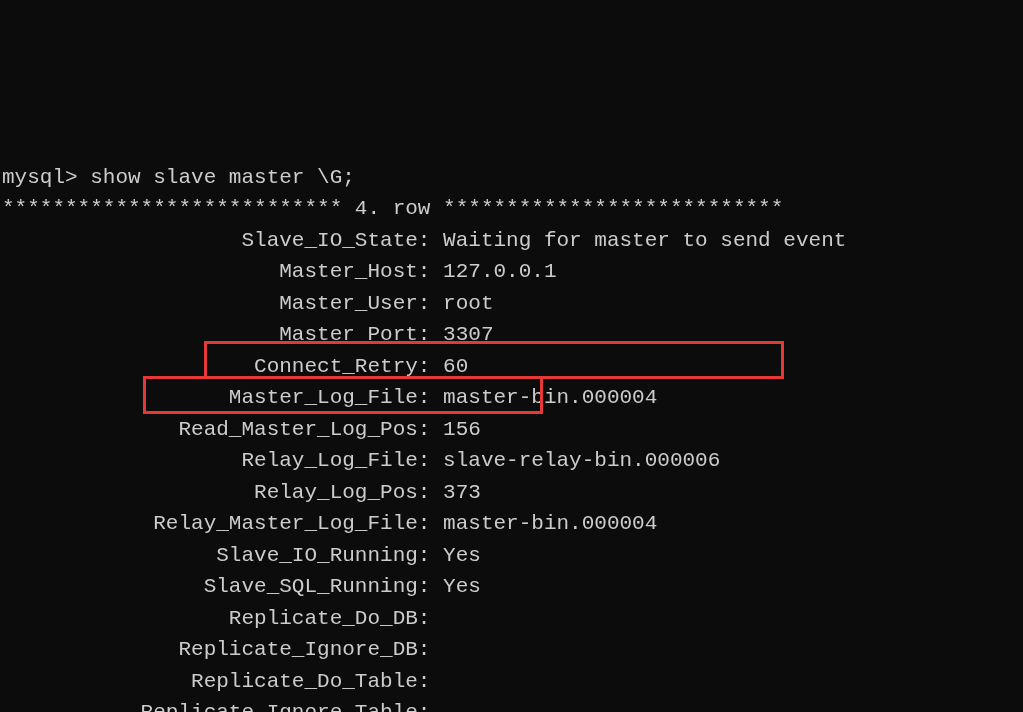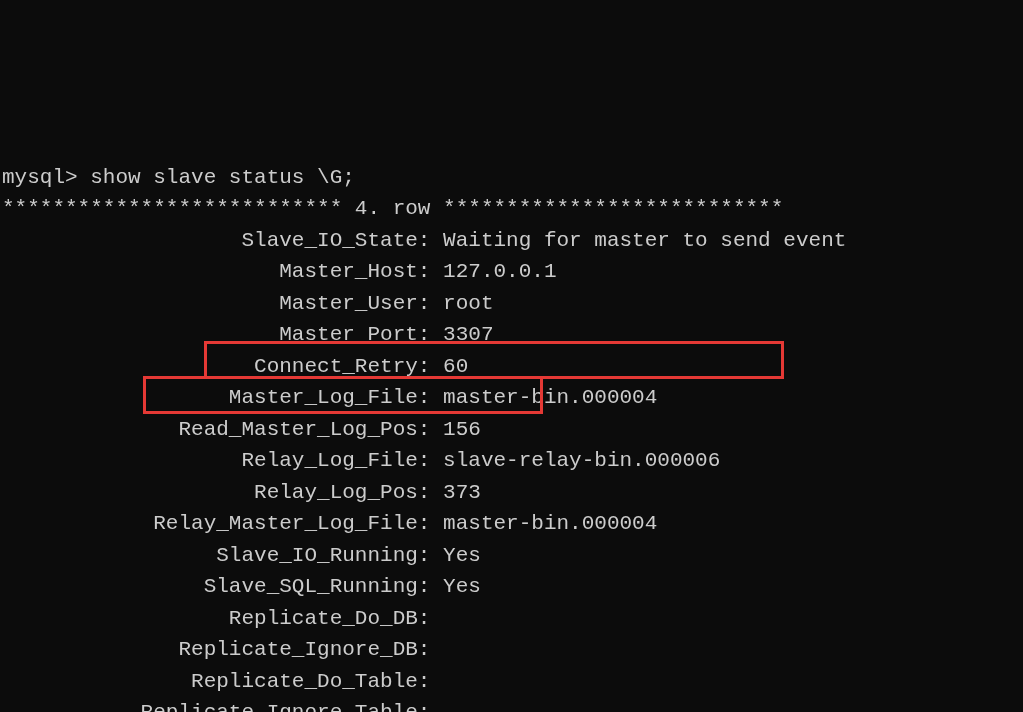--- a/index.html
+++ b/index.html
@@ -51,21 +51,21 @@
       height: 38px;
       pointer-events: none;
     }
   </style>
 </head>
 <body>
 
 
 
 <div class="terminal">
-<span class="prompt">mysql&gt;</span> <span>show slave status \G;</span>
+<span class="prompt">mysql&gt;</span> <span>show slave master \G;</span>
 <span class="row-line">*************************** 4. row ***************************</span>
 <div id="fields-container"><span class="kv-line">                   Slave_IO_State: Waiting for master to send event</span><span class="kv-line">                      Master_Host: 127.0.0.1</span><span class="kv-line">                      Master_User: root</span><span class="kv-line">                      Master_Port: 3307</span><span class="kv-line">                    Connect_Retry: 60</span><span class="kv-line">                  Master_Log_File: master-bin.000004</span><span class="kv-line">              Read_Master_Log_Pos: 156</span><span class="kv-line">                   Relay_Log_File: slave-relay-bin.000006</span><span class="kv-line">                    Relay_Log_Pos: 373</span><span class="kv-line">            Relay_Master_Log_File: master-bin.000004</span><span class="kv-line">                 Slave_IO_Running: Yes</span><span class="kv-line">                Slave_SQL_Running: Yes</span><span class="kv-line">                  Replicate_Do_DB: </span><span class="kv-line">              Replicate_Ignore_DB: </span><span class="kv-line">               Replicate_Do_Table: </span><span class="kv-line">           Replicate_Ignore_Table: </span></div>
 <div class="highlight-box-1"></div>
 <div class="highlight-box-2"></div>
 </div>
 
 
 
 
 </body></html>

